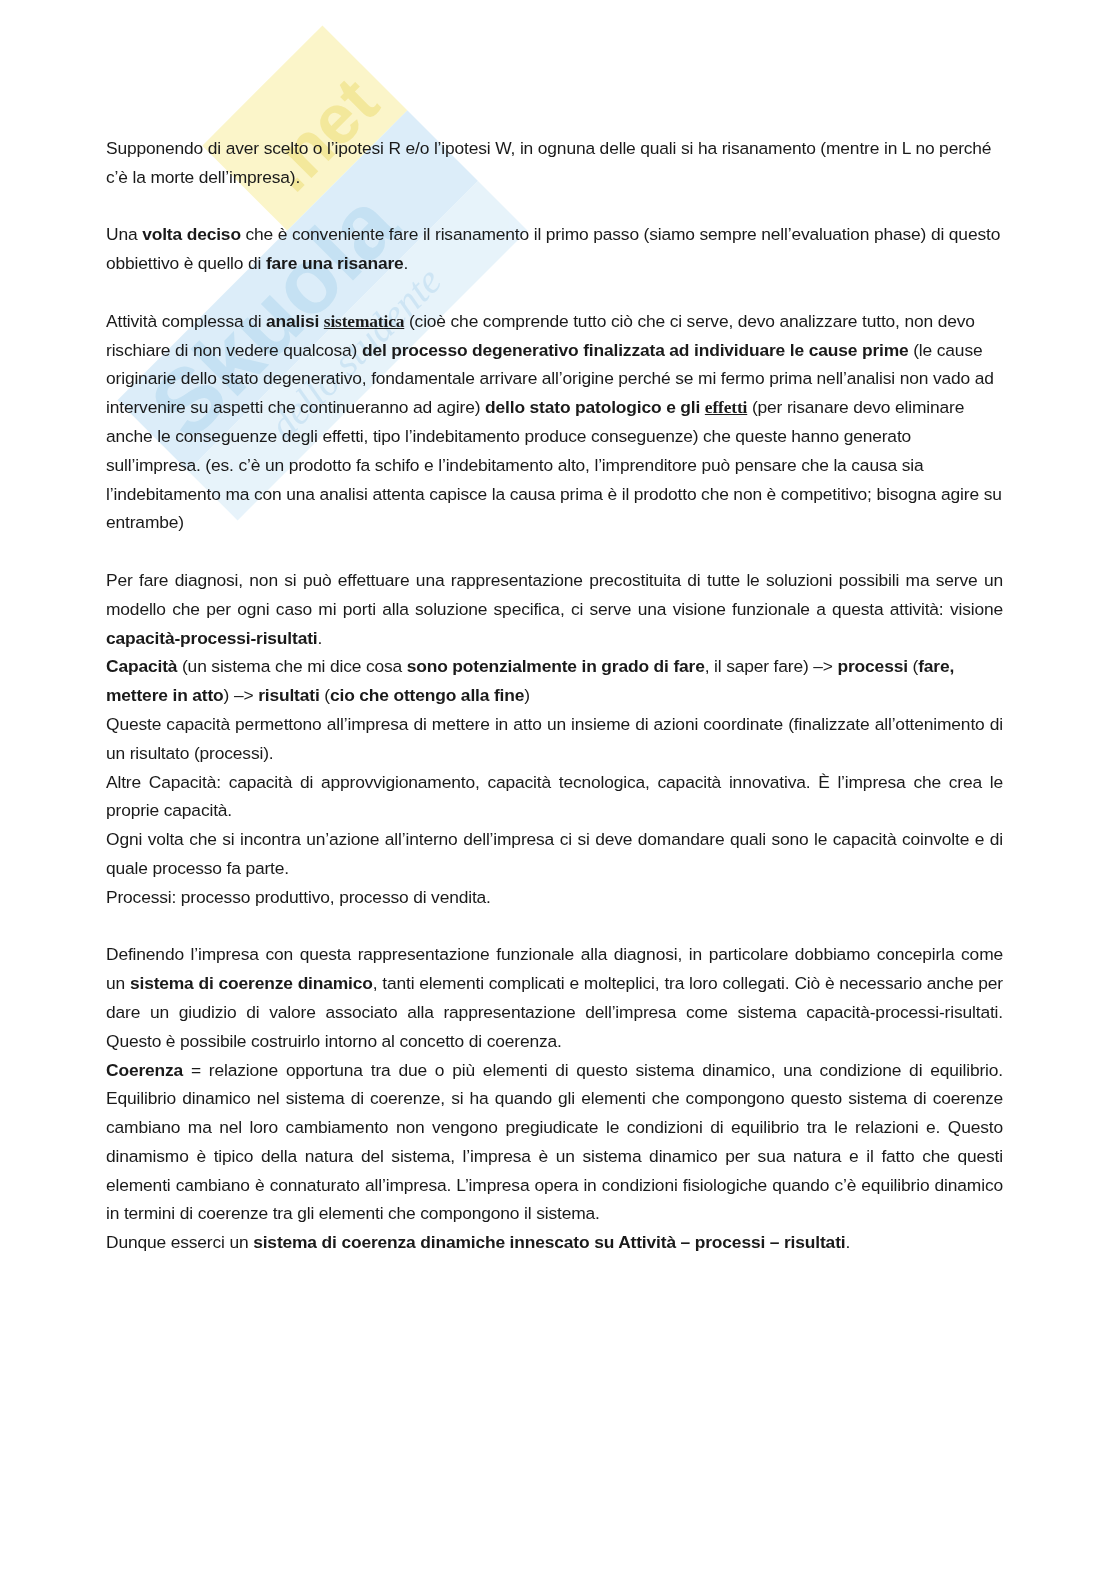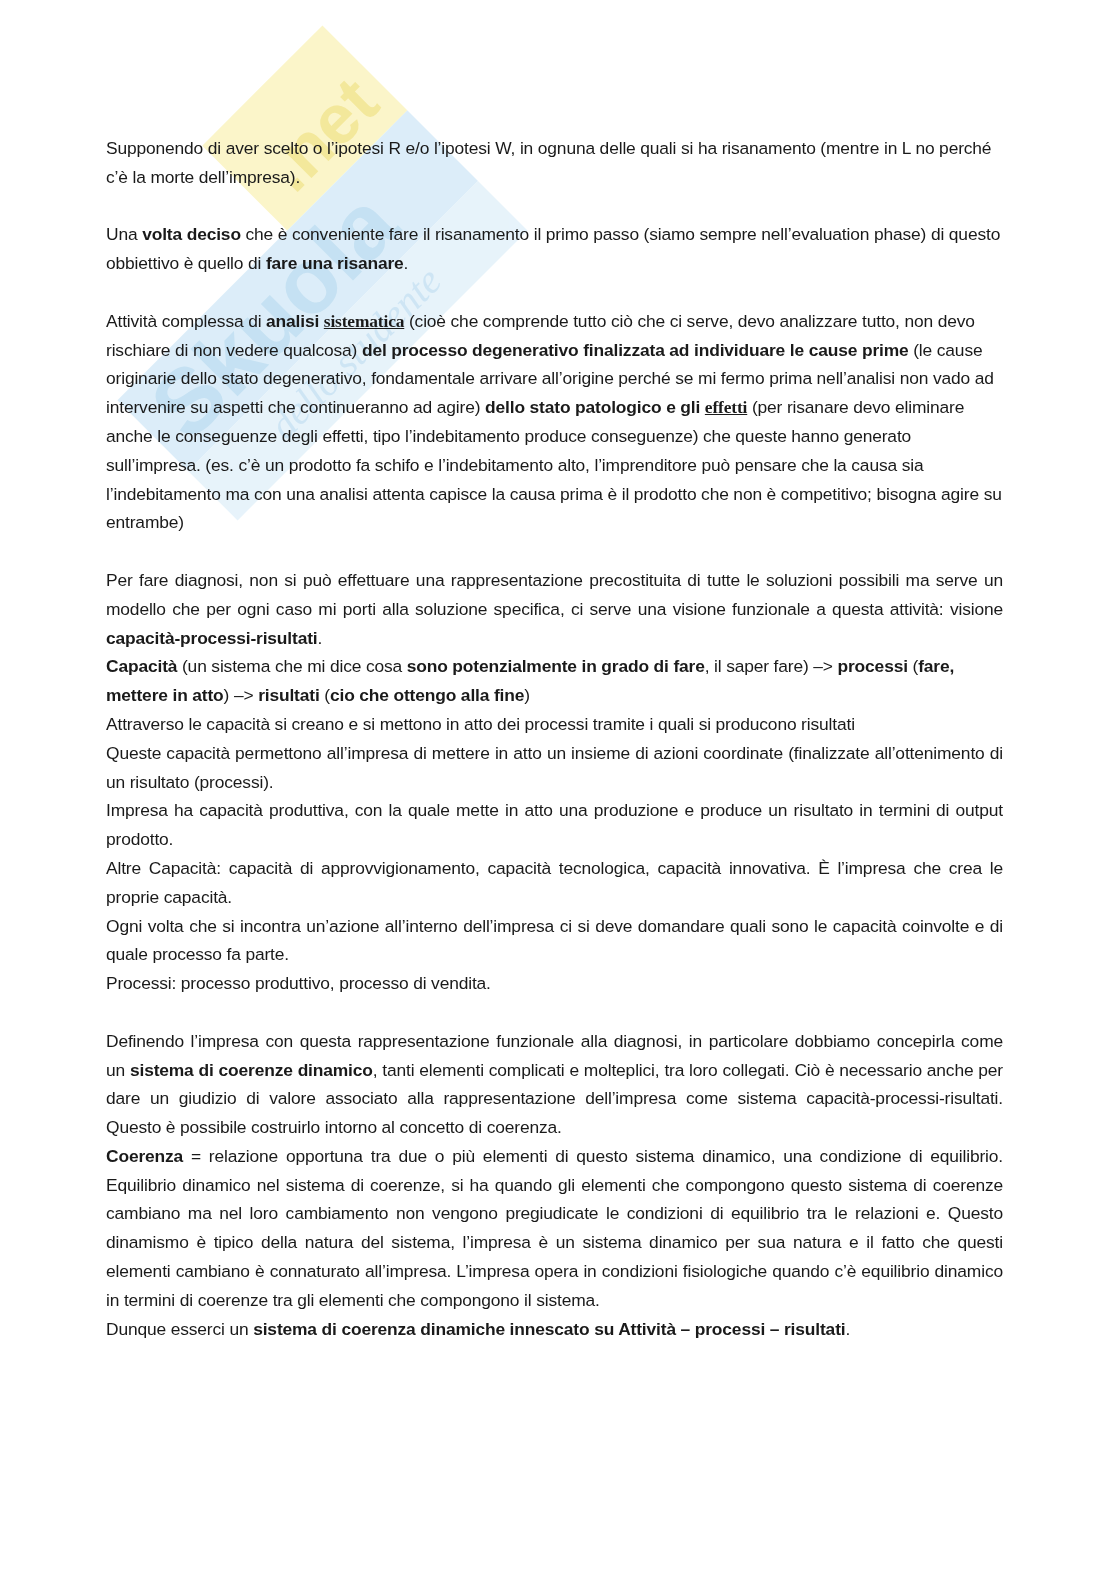--- a/index.html
+++ b/index.html
@@ -41,23 +41,21 @@
 
   <div class="content" id="content">
       <p class="para"><span class="">Supponendo di aver scelto o l’ipotesi R e/o l’ipotesi W, in ognuna delle quali si ha risanamento (mentre in L no perché c’è la morte dell’impresa).</span></p>
       <div class="gap"></div>
       <p class="para"><span class="">Una </span><span class="b">volta deciso</span><span class=""> che è conveniente fare il risanamento il primo passo (siamo sempre nell’evaluation phase) di questo obbiettivo è quello di </span><span class="b">fare una risanare</span><span class="">.</span></p>
       <div class="gap"></div>
       <p class="para"><span class="">Attività complessa di </span><span class="b">analisi </span><span class="b u">sistematica</span><span class=""> (cioè che comprende tutto ciò che ci serve, devo analizzare tutto, non devo rischiare di non vedere qualcosa) </span><span class="b">del processo degenerativo finalizzata ad individuare le cause prime</span><span class=""> (le cause originarie dello stato degenerativo, fondamentale arrivare all’origine perché se mi fermo prima nell’analisi non vado ad intervenire su aspetti che continueranno ad agire) </span><span class="b">dello stato patologico e gli </span><span class="b u">effetti</span><span class=""> (per risanare devo eliminare anche le conseguenze degli effetti, tipo l’indebitamento produce conseguenze) che queste hanno generato sull’impresa. (es. c’è un prodotto fa schifo e l’indebitamento alto, l’imprenditore può pensare che la causa sia l’indebitamento ma con una analisi attenta capisce la causa prima è il prodotto che non è competitivo; bisogna agire su entrambe)</span></p>
       <div class="gap"></div>
       <p class="para justify"><span class="">Per fare diagnosi, non si può effettuare una rappresentazione precostituita di tutte le soluzioni possibili ma serve un modello che per ogni caso mi porti alla soluzione specifica, ci serve una visione funzionale a questa attività: visione </span><span class="b">capacità-processi-risultati</span><span class="">.</span></p>
       <p class="para"><span class="b">Capacità</span><span class=""> (un sistema che mi dice cosa </span><span class="b">sono potenzialmente in grado di fare</span><span class="">, il saper fare) –&gt; </span><span class="b">processi</span><span class=""> (</span><span class="b">fare, mettere in atto</span><span class="">) –&gt; </span><span class="b">risultati</span><span class=""> (</span><span class="b">cio che ottengo alla fine</span><span class="">)</span></p>
-      <p class="para"><span class="">Attraverso le capacità si creano e si mettono in atto dei processi tramite i quali si producono risultati</span></p>
       <p class="para justify"><span class="">Queste capacità permettono all’impresa di mettere in atto un insieme di azioni coordinate (finalizzate all’ottenimento di un risultato (processi).</span></p>
-      <p class="para justify"><span class="">Impresa ha capacità produttiva, con la quale mette in atto una produzione e produce un risultato in termini di output prodotto.</span></p>
       <p class="para justify"><span class="">Altre Capacità: capacità di approvvigionamento, capacità tecnologica, capacità innovativa. È l’impresa che crea le proprie capacità.</span></p>
       <p class="para justify"><span class="">Ogni volta che si incontra un’azione all’interno dell’impresa ci si deve domandare quali sono le capacità coinvolte e di quale processo fa parte.</span></p>
       <p class="para"><span class="">Processi: processo produttivo, processo di vendita.</span></p>
       <div class="gap"></div>
       <p class="para justify"><span class="">Definendo l’impresa con questa rappresentazione funzionale alla diagnosi, in particolare dobbiamo concepirla come un </span><span class="b">sistema di coerenze dinamico</span><span class="">, tanti elementi complicati e molteplici, tra loro collegati. Ciò è necessario anche per dare un giudizio di valore associato alla rappresentazione dell’impresa come sistema capacità-processi-risultati. Questo è possibile costruirlo intorno al concetto di coerenza.</span></p>
       <p class="para justify"><span class="b">Coerenza</span><span class=""> = relazione opportuna tra due o più elementi di questo sistema dinamico, una condizione di equilibrio. Equilibrio dinamico nel sistema di coerenze, si ha quando gli elementi che compongono questo sistema di coerenze cambiano ma nel loro cambiamento non vengono pregiudicate le condizioni di equilibrio tra le relazioni e. Questo dinamismo è tipico della natura del sistema, l’impresa è un sistema dinamico per sua natura e il fatto che questi elementi cambiano è connaturato all’impresa. L’impresa opera in condizioni fisiologiche quando c’è equilibrio dinamico in termini di coerenze tra gli elementi che compongono il sistema.</span></p>
       <p class="para"><span class="">Dunque esserci un </span><span class="b">sistema di coerenza dinamiche innescato su Attività – processi – risultati</span><span class="">.</span></p>
     </div>
 </div>
 

